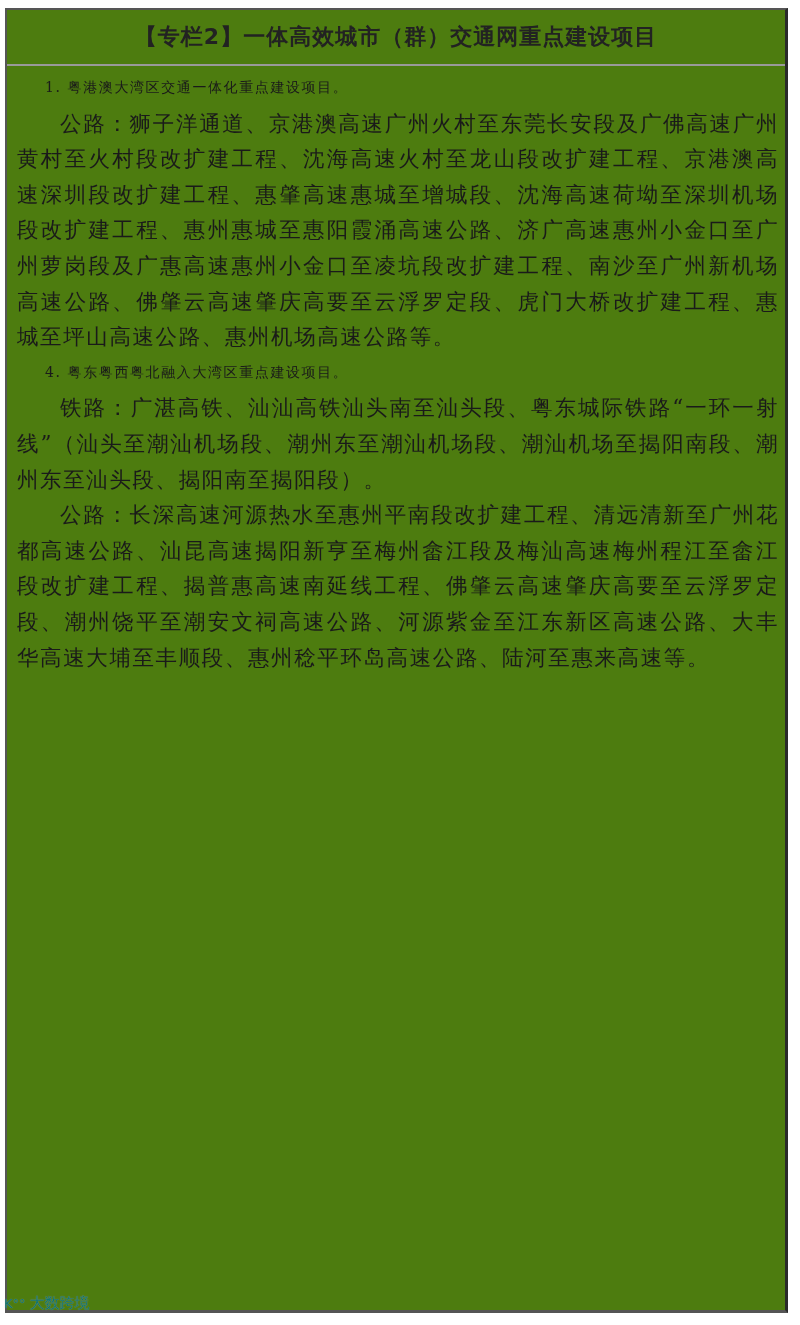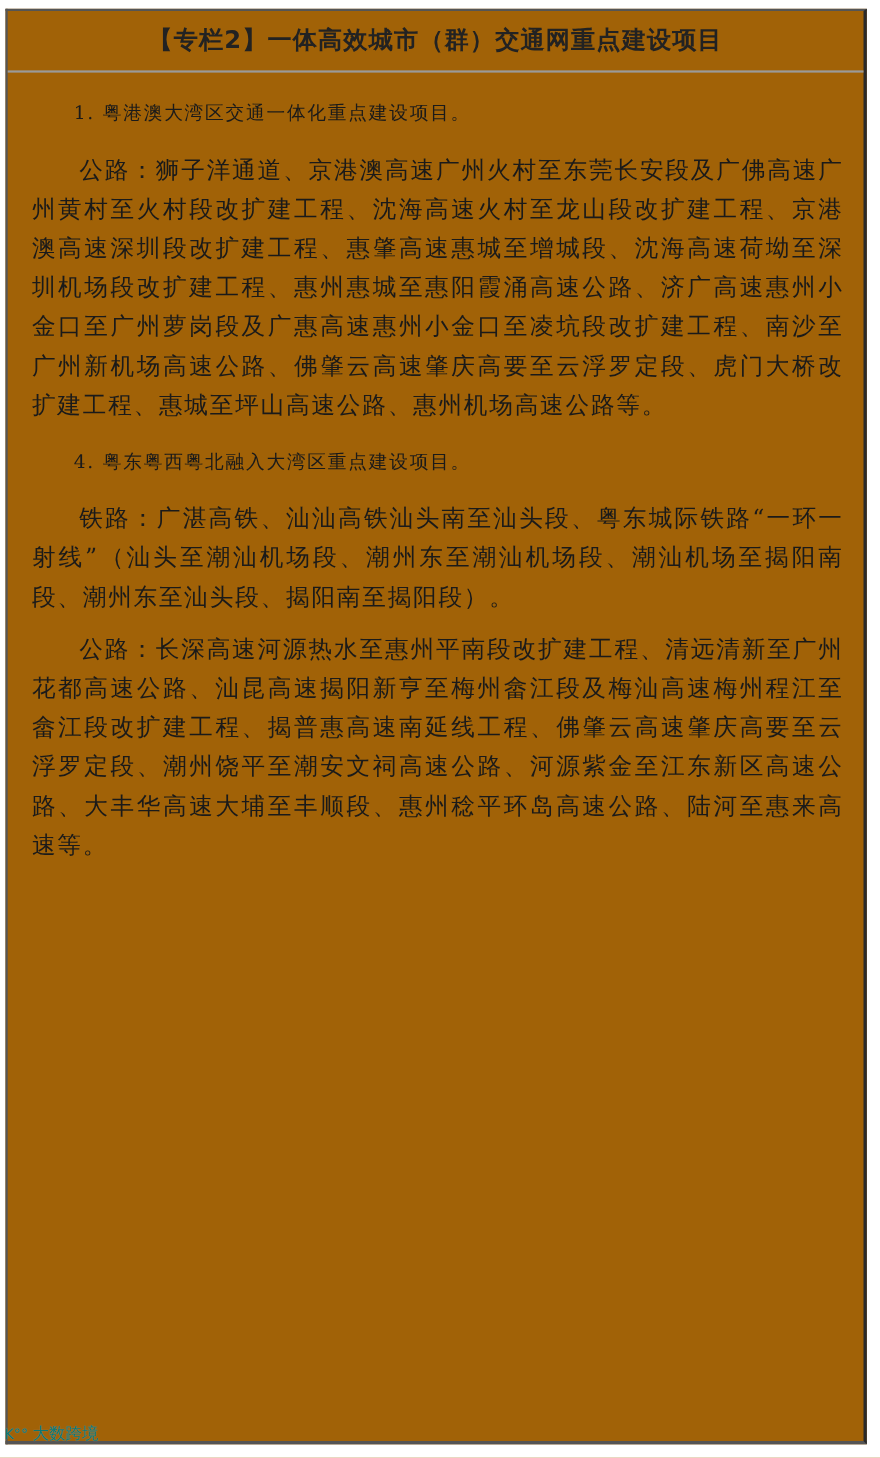--- a/index.html
+++ b/index.html
@@ -17,21 +17,21 @@
     }
     .box {
       position: absolute;
       left: 5px;
       top: 8px;
       width: 783px;
       height: 1305px;
       border: 2px solid #555555;
       border-right: 3px solid #2a2a2a;
       border-bottom: 3px solid #555555;
-      background: #a16207;
+      background: #4d7c0f;
       box-sizing: border-box;
     }
     .box-header {
       height: 54px;
       border-bottom: 2px solid #9a9a9a;
       display: flex;
       align-items: center;
       justify-content: center;
     }
     .box-title {
@@ -43,29 +43,29 @@
     }
     .box-body {
       padding: 4px 6px 0 10px;
     }
     .para {
       font-size: 21.5px;
       line-height: 35.6px;
       letter-spacing: 1.6px;
       text-align: justify;
       text-indent: 2em;
-      margin: 12px;
+      margin: 0;
       word-break: break-all;
     }
     .heading {
-      font-size: 17px;
+      font-size: 14px;
       line-height: 35.6px;
       letter-spacing: 1.6px;
       text-indent: 2em;
-      margin: 16px;
+      margin: 0;
     }
     .watermark {
       position: absolute;
       left: 4px;
       top: 1294px;
       font-family: "DejaVu Sans", "Liberation Sans", sans-serif;
       font-size: 15px;
       color: #0f766e;
       letter-spacing: 0px;
       text-shadow: 0 0 1px #999;

